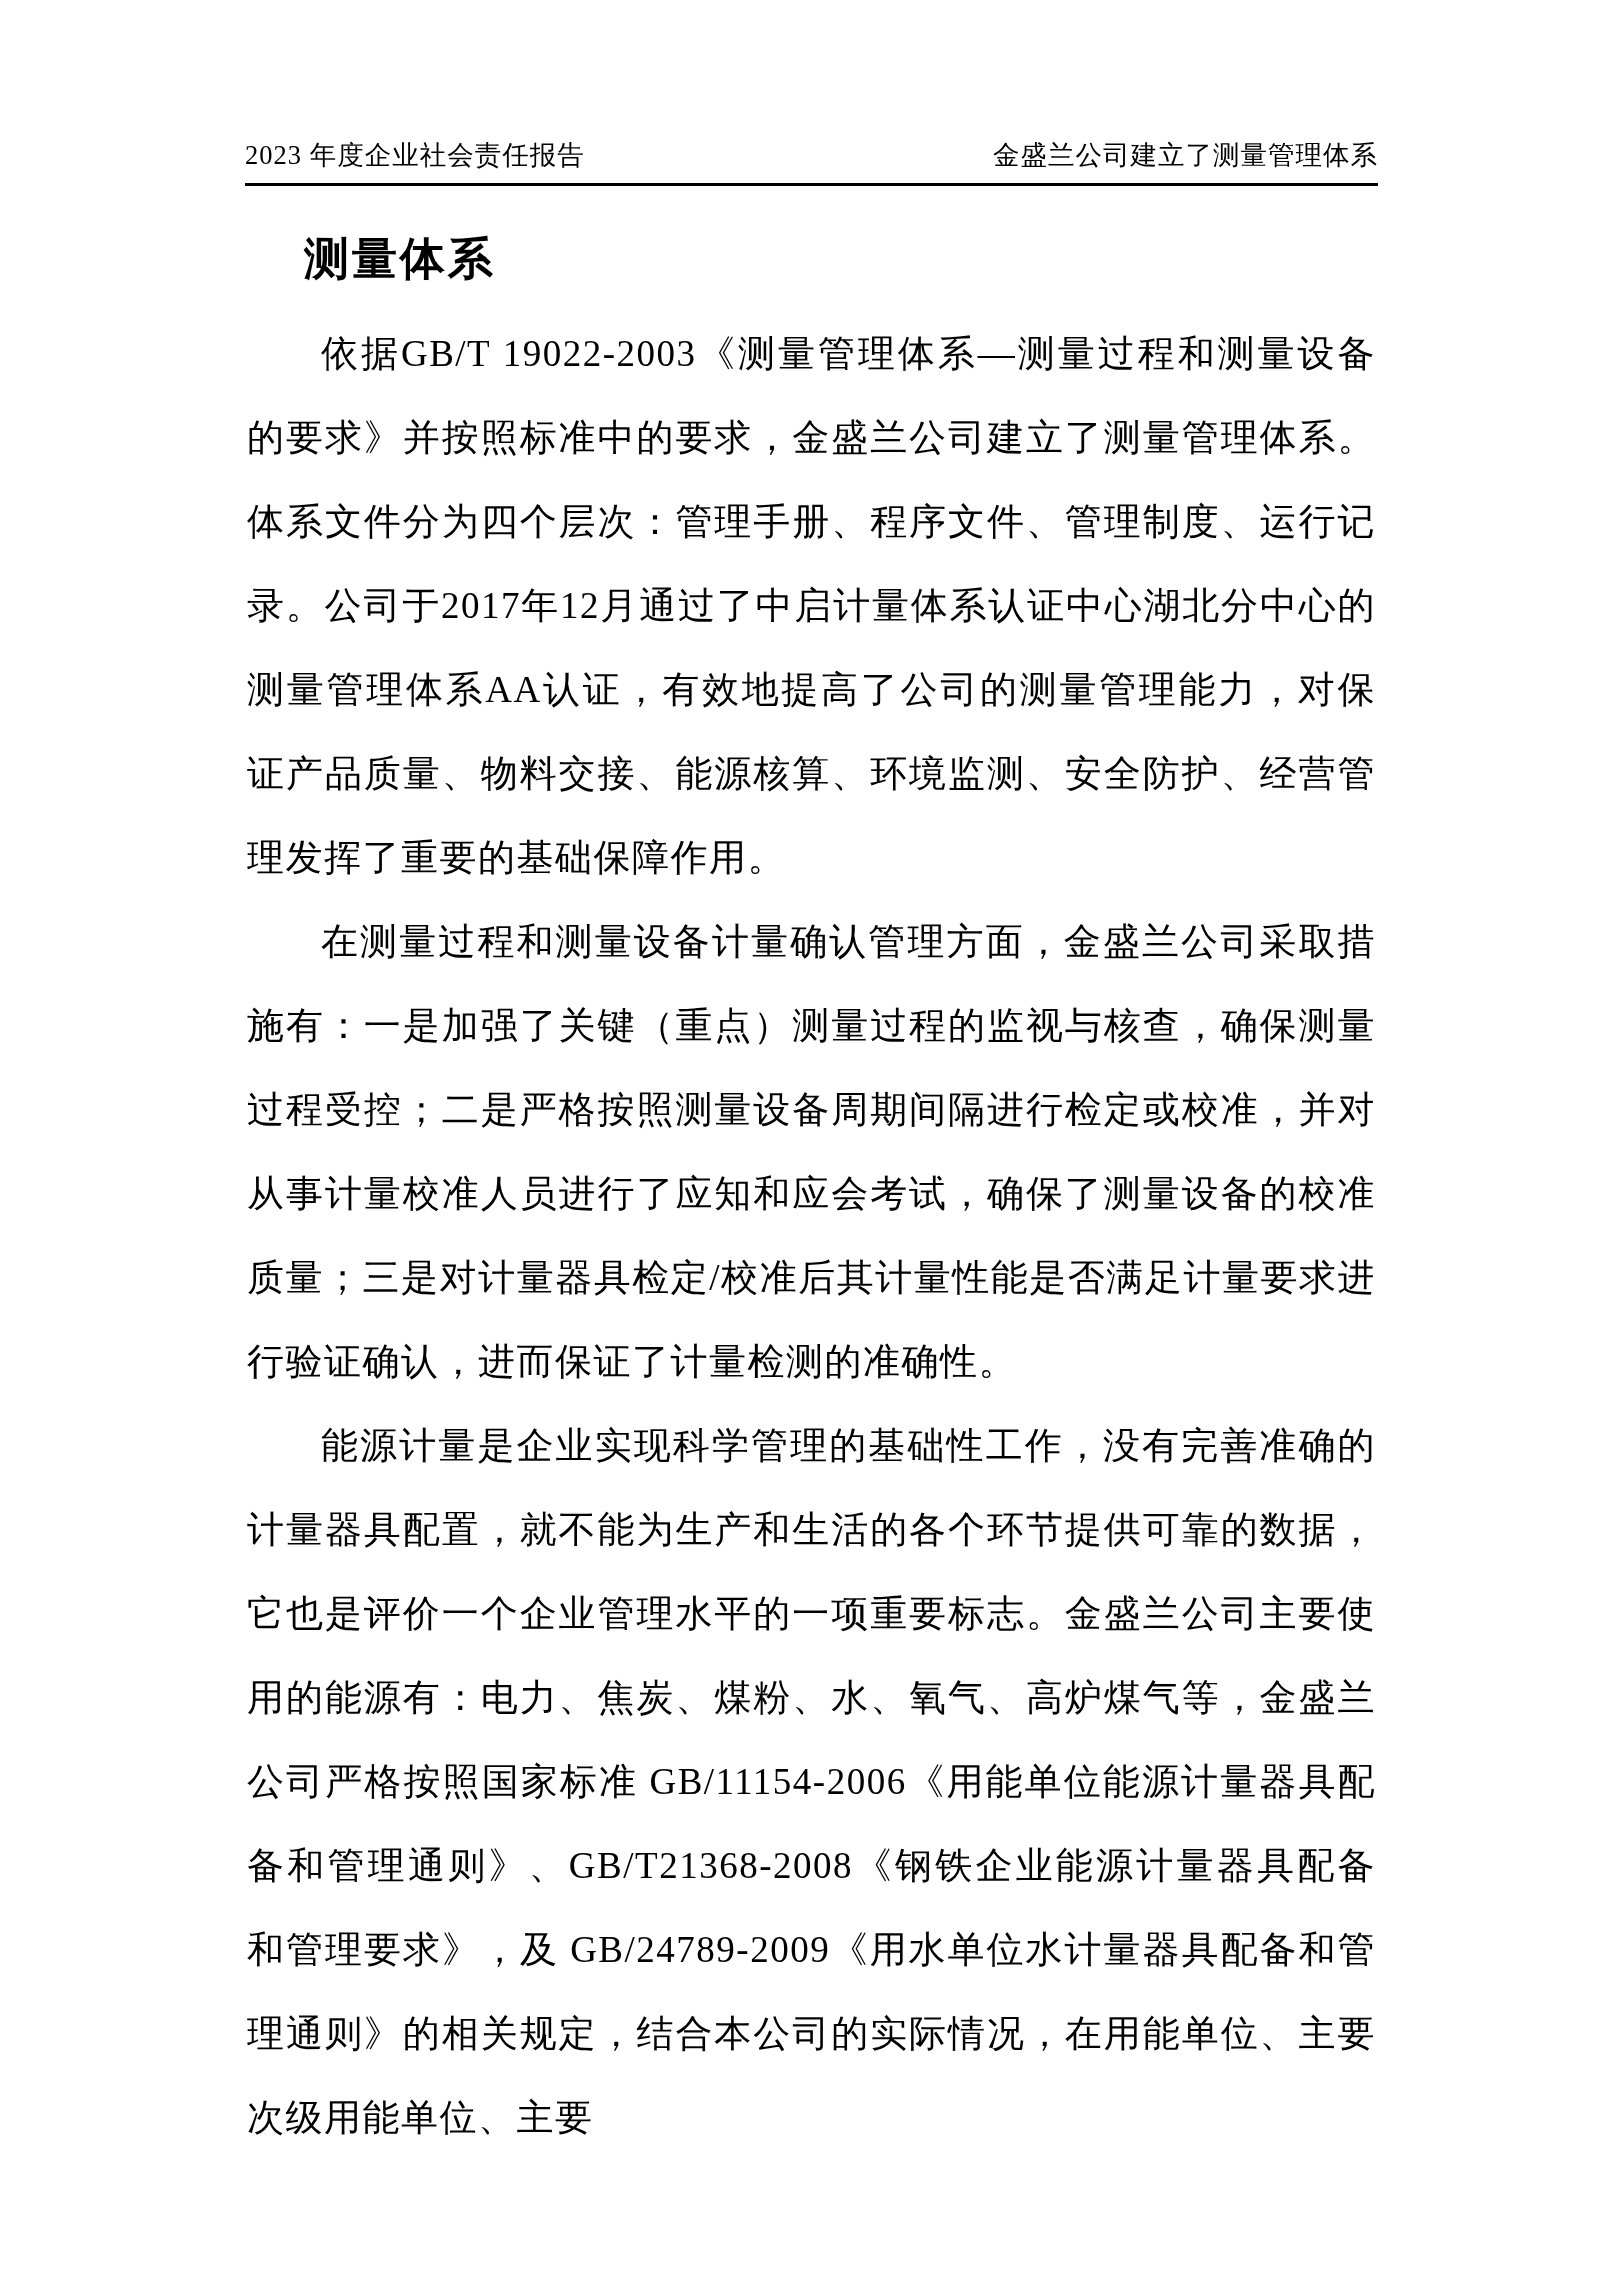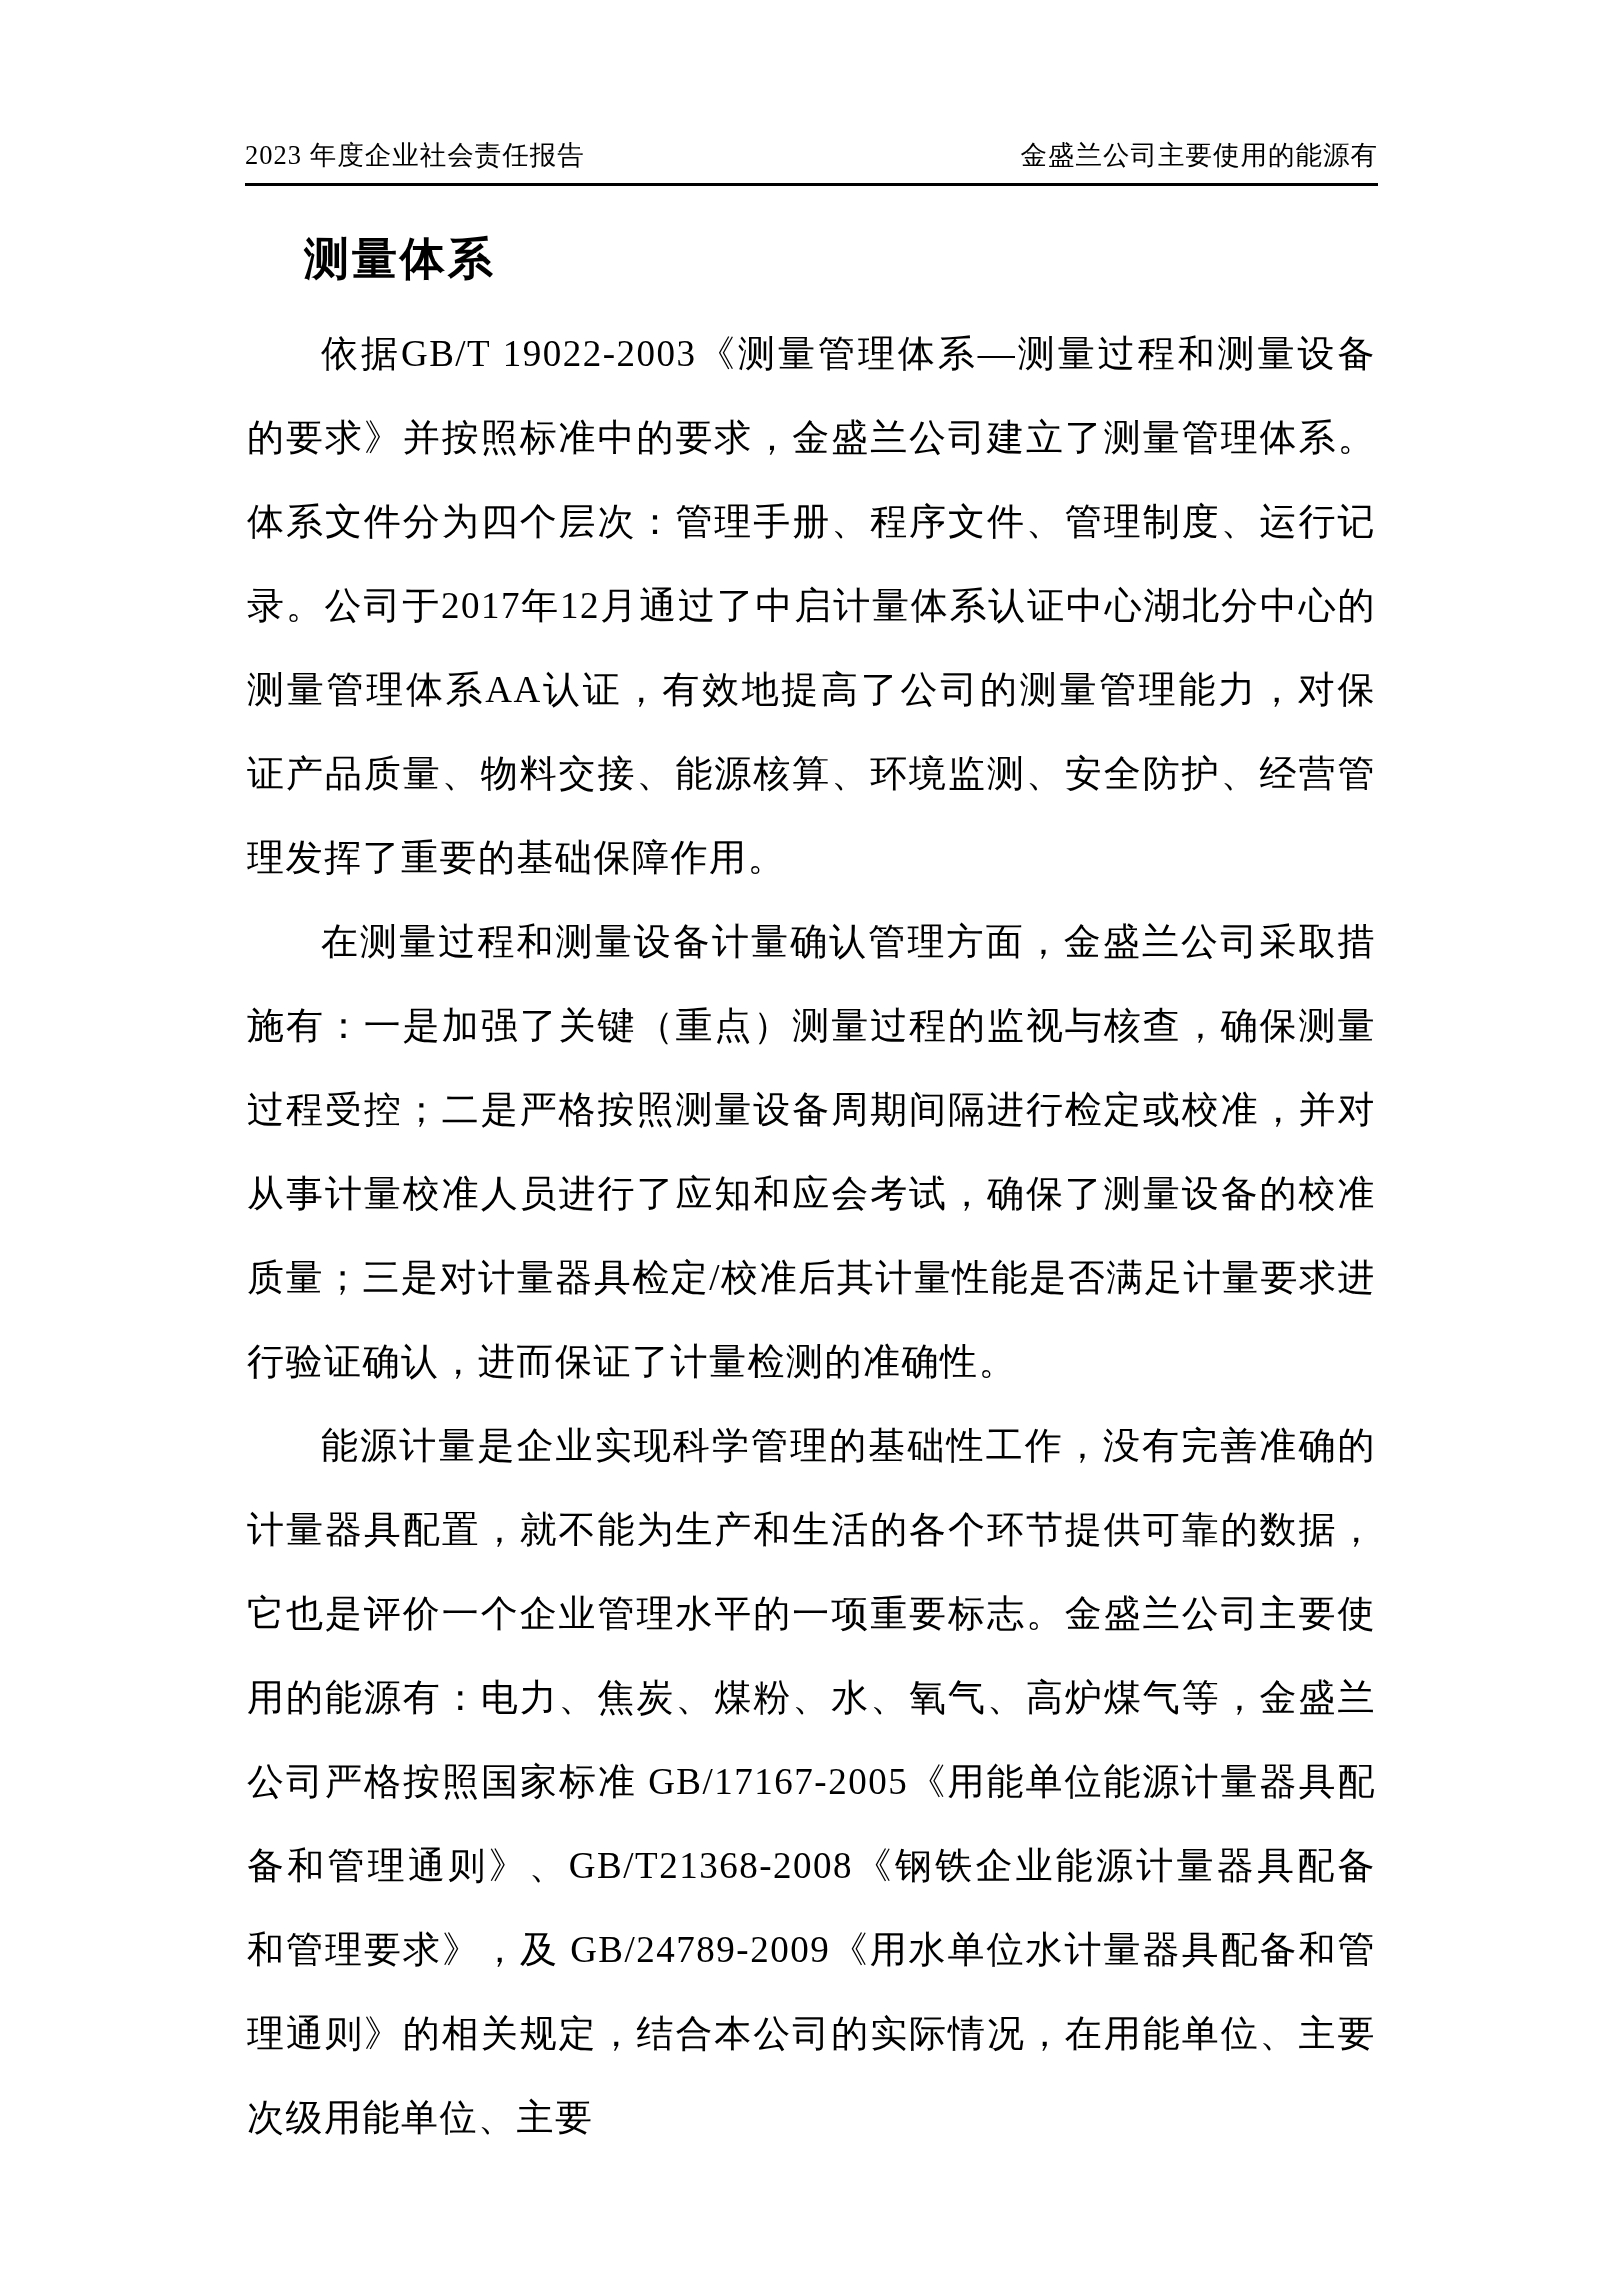--- a/index.html
+++ b/index.html
@@ -62,26 +62,26 @@
     font-size: 23.5px;
   }
 </style>
 </head>
 <body>
 
 <div class="page">
 
   <div class="running-header">
     <span>2023 年度企业社会责任报告</span>
-    <span>金盛兰公司主要使用的能源有</span>
+    <span>金盛兰公司建立了测量管理体系</span>
   </div>
 
   <h1 class="doc-title">测量体系</h1>
 
   <div class="body-text">
     <p>依据GB/T 19022-2003《测量管理体系—测量过程和测量设备的要求》并按照标准中的要求，金盛兰公司建立了测量管理体系。体系文件分为四个层次：管理手册、程序文件、管理制度、运行记录。公司于2017年12月通过了中启计量体系认证中心湖北分中心的测量管理体系AA认证，有效地提高了公司的测量管理能力，对保证产品质量、物料交接、能源核算、环境监测、安全防护、经营管理发挥了重要的基础保障作用。</p>
     <p>在测量过程和测量设备计量确认管理方面，金盛兰公司采取措施有：一是加强了关键（重点）测量过程的监视与核查，确保测量过程受控；二是严格按照测量设备周期间隔进行检定或校准，并对从事计量校准人员进行了应知和应会考试，确保了测量设备的校准质量；三是对计量器具检定/校准后其计量性能是否满足计量要求进行验证确认，进而保证了计量检测的准确性。</p>
-    <p>能源计量是企业实现科学管理的基础性工作，没有完善准确的计量器具配置，就不能为生产和生活的各个环节提供可靠的数据，它也是评价一个企业管理水平的一项重要标志。金盛兰公司主要使用的能源有：电力、焦炭、煤粉、水、氧气、高炉煤气等，金盛兰公司严格按照国家标准 GB/17167-2005《用能单位能源计量器具配备和管理通则》、GB/T21368-2008《钢铁企业能源计量器具配备和管理要求》，及 GB/24789-2009《用水单位水计量器具配备和管理通则》的相关规定，结合本公司的实际情况，在用能单位、主要次级用能单位、主要</p>
+    <p>能源计量是企业实现科学管理的基础性工作，没有完善准确的计量器具配置，就不能为生产和生活的各个环节提供可靠的数据，它也是评价一个企业管理水平的一项重要标志。金盛兰公司主要使用的能源有：电力、焦炭、煤粉、水、氧气、高炉煤气等，金盛兰公司严格按照国家标准 GB/11154-2006《用能单位能源计量器具配备和管理通则》、GB/T21368-2008《钢铁企业能源计量器具配备和管理要求》，及 GB/24789-2009《用水单位水计量器具配备和管理通则》的相关规定，结合本公司的实际情况，在用能单位、主要次级用能单位、主要</p>
   </div>
 
 
 </div>
 
 
 </body></html>

